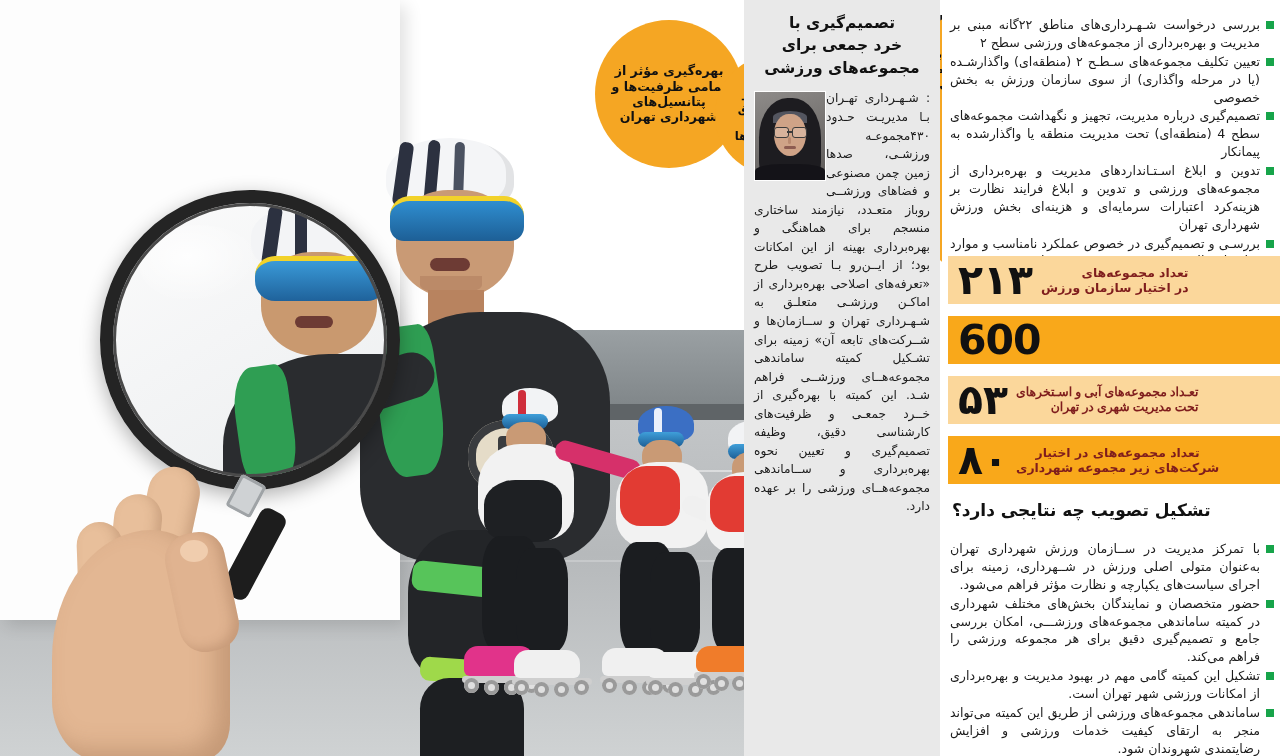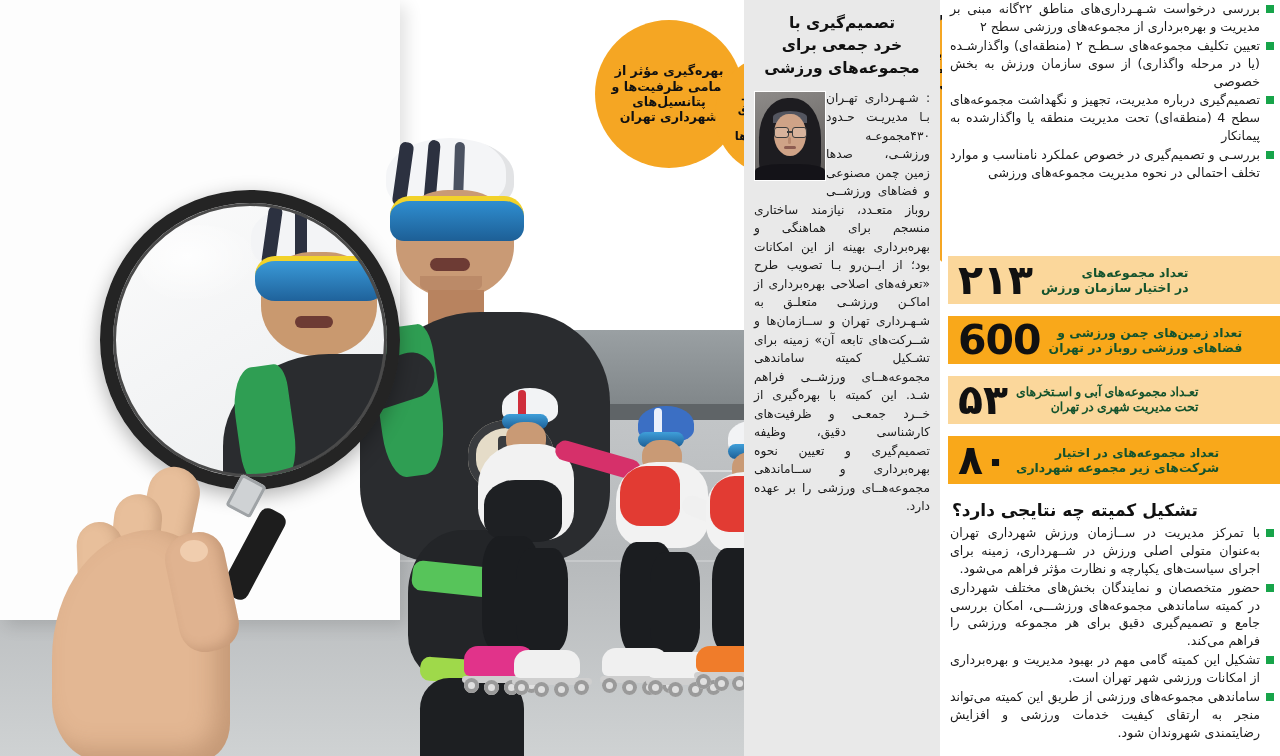--- a/index.html
+++ b/index.html
@@ -15,21 +15,21 @@
   
   .left-col{
     position:absolute; right:0; top:0; width:338px; height:756px;
     background:#ffffff;
     padding:0; box-sizing:border-box;
   }
   .lc-head{
     font-size:17px;font-weight:bold;color:#111;
     text-align:left; padding:6px 8px 4px 10px; letter-spacing:-0.3px;
   }
-  .lc-list{padding:0 6px 0 8px;}
+  .lc-list{padding:0 6px 0 8px;margin-top:16px;}
   .lc-item{
     display:flex;align-items:flex-start;gap:4px;
     font-size:12.6px;line-height:1.42;color:#1b1b1b;
     text-align:justify;margin-bottom:1px;
   }
   .bullet{
     flex:0 0 auto;width:8px;height:8px;background:#17a44a;
     margin-top:5px;margin-left:2px;
   }
   .lc-item span.txt{flex:1 1 auto;}
@@ -40,21 +40,21 @@
     display:flex;align-items:center;justify-content:flex-end;
     height:48px;margin-bottom:12px;padding:0 8px 0 6px;box-sizing:border-box;
     position:relative;
   }
   .stat .num{
     font-size:41px;font-weight:bold;color:#111;line-height:1;
     margin-right:8px;margin-left:4px;letter-spacing:-1px;
     order:2;
   }
   .stat .lbl{
-    font-size:12.4px;line-height:1.25;color:#14532d;text-align:right;
+    font-size:12.4px;line-height:1.25;color:#7f1d1d;text-align:right;
     order:1;font-weight:600;
   }
 
   
   .center-col{
     position:absolute;right:340px;top:0;width:196px;height:756px;
     background:#e9e9e9;
     box-sizing:border-box;padding:8px 10px 0 10px;
   }
   .cc-title{
@@ -404,49 +404,51 @@
       <div class="lc-item">
         <span class="bullet"></span>
         <span class="txt">تعیین تکلیف مجموعه‌های سـطـح ۲ (منطقه‌ای) واگذارشـده (یا در مرحله واگذاری) از سوی سازمان ورزش به بخش خصوصی</span>
       </div>
       <div class="lc-item">
         <span class="bullet"></span>
         <span class="txt">تصمیم‌گیری درباره مدیریت، تجهیز و نگهداشت مجموعه‌های سطح 4 (منطقه‌ای) تحت مدیریت منطقه یا واگذارشده به پیمانکار</span>
       </div>
       <div class="lc-item">
         <span class="bullet"></span>
+        <span class="txt">تدوین و ابلاغ اسـتـانداردهای مدیریت و بهره‌برداری از مجموعه‌های ورزشی و تدوین و ابلاغ فرایند نظارت بر هزینه‌کرد اعتبارات سرمایه‌ای و هزینه‌ای بخش ورزش شهرداری تهران</span>
+      </div>
+      <div class="lc-item">
+        <span class="bullet"></span>
         <span class="txt">بررسـی و تصمیم‌گیری در خصوص عملکرد نامناسب و موارد تخلف احتمالی در نحوه مدیریت مجموعه‌های ورزشی</span>
       </div>
     </div>
 
     <div class="stats">
       <div class="stat" style="background:#fbd79b;">
         <div class="lbl" style="white-space:pre-line;">تعداد مجموعه‌های
 در اختیار سازمان ورزش</div>
         <div class="num">۲۱۳</div>
       </div>
       <div class="stat" style="background:#f9a81a;">
-        <div class="lbl" style="white-space:pre-line;">تعداد زمین‌های چمن ورزشی و
-فضاهای ورزشی روباز در تهران</div>
         <div class="num">600</div>
       </div>
       <div class="stat" style="background:#fbd79b;">
         <div class="lbl" style="white-space:pre-line;font-family:Liberation Serif, serif;">تعـداد مجموعه‌های آبی و اسـتخرهای
 تحت مدیریت شهری در تهران</div>
         <div class="num">۵۳</div>
       </div>
       <div class="stat" style="background:#f9a81a;">
-        <div class="lbl" style="white-space:pre-line;">تعداد مجموعه‌های در اختیار
+        <div class="lbl" style="white-space:pre-line;text-align:center;">تعداد مجموعه‌های در اختیار
 شرکت‌های زیر مجموعه شهرداری</div>
         <div class="num">۸۰</div>
       </div>
     </div>
 
     <div style="position:absolute;right:0;top:494px;width:338px;box-sizing:border-box;">
-      <div class="lc-head">تشکیل کمیته چه نتایجی دارد؟</div>
+      <div class="lc-head">تشکیل تصویب چه نتایجی دارد؟</div>
       <div class="lc-list">
         <div class="lc-item">
           <span class="bullet"></span>
           <span class="txt">با تمرکز مدیریت در ســازمان ورزش شهرداری تهران به‌عنوان متولی اصلی ورزش در شــهرداری، زمینه برای اجرای سیاست‌های یکپارچه و نظارت مؤثر فراهم می‌شود.</span>
         </div>
         <div class="lc-item">
           <span class="bullet"></span>
           <span class="txt">حضور متخصصان و نمایندگان بخش‌های مختلف شهرداری در کمیته ساماندهی مجموعه‌های ورزشـــی، امکان بررسی جامع و تصمیم‌گیری دقیق برای هر مجموعه ورزشی را فراهم می‌کند.</span>
         </div>
         <div class="lc-item">

